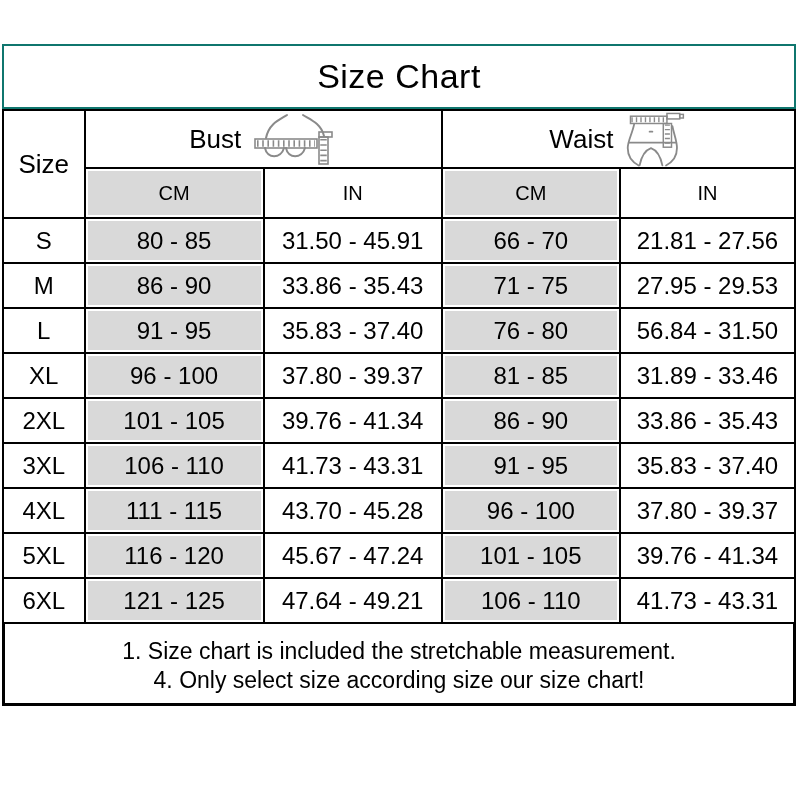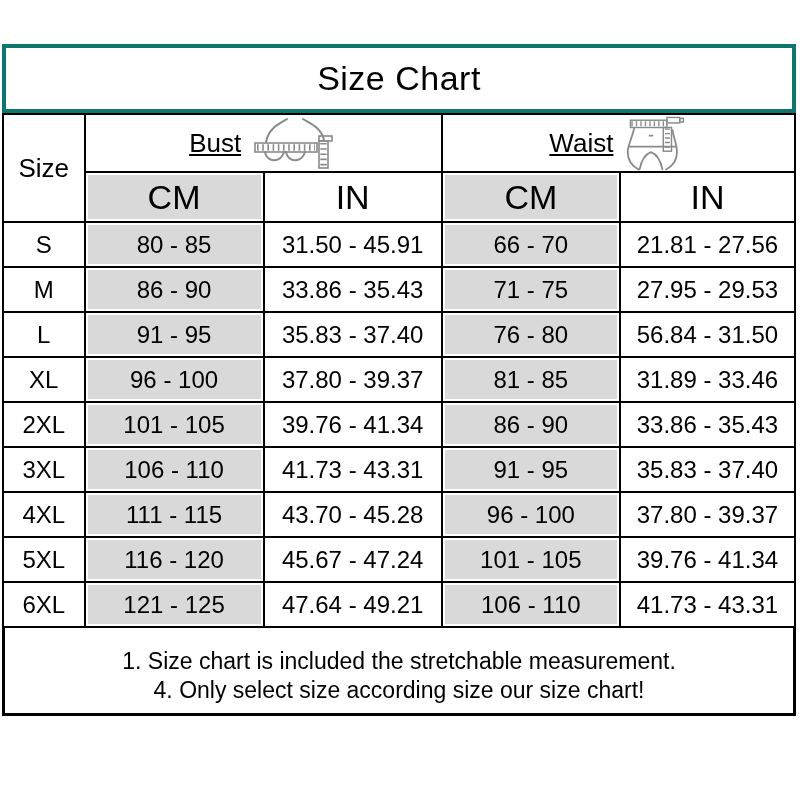--- a/index.html
+++ b/index.html
@@ -9,21 +9,21 @@
     height: 800px;
     background: #ffffff;
     font-family: "Liberation Sans", sans-serif;
     color: #000000;
     -webkit-font-smoothing: antialiased;
   }
   .frame {
     margin: 44px 4px 0 2px;
   }
   .title-box {
-    border: 4px solid #0f766e;
+    border: 2px solid #0f766e;
     height: 61px;
     display: flex;
     align-items: center;
     justify-content: center;
   }
   .title-box h1 {
     margin: 0;
     font-size: 34px;
     font-weight: 400;
     letter-spacing: 0.5px;
@@ -45,45 +45,44 @@
   col.c-bcm   { width: 22.6%; }
   col.c-bin   { width: 22.5%; }
   col.c-wcm   { width: 22.5%; }
   col.c-win   { width: 22.1%; }
   th.size-th {
     font-size: 26px;
   }
   th.group-th {
     height: 56px;
     font-size: 26px;
-    text-decoration: underline;
   }
   .group-inner {
     display: flex;
     align-items: center;
     justify-content: center;
     gap: 12px;
   }
   .group-inner svg { display: block; }
   th.unit-th {
     height: 48px;
-    font-size: 34px;
+    font-size: 20px;
   }
   .size-table tbody td {
     height: 43px;
     font-size: 24px;
   }
   .gray {
     background: #d9d9d9;
     box-shadow: inset 0 0 0 2px #ffffff;
   }
   .notes-box {
     border: 3px solid #000;
     border-top: 0;
-    padding: 19px 0 8px;
+    padding: 13px 0 8px;
     text-align: center;
   }
   .notes-box p {
     margin: 0 auto;
     font-size: 23px;
     line-height: 29px;
     max-width: 758px;
   }
 </style>
 </head>

